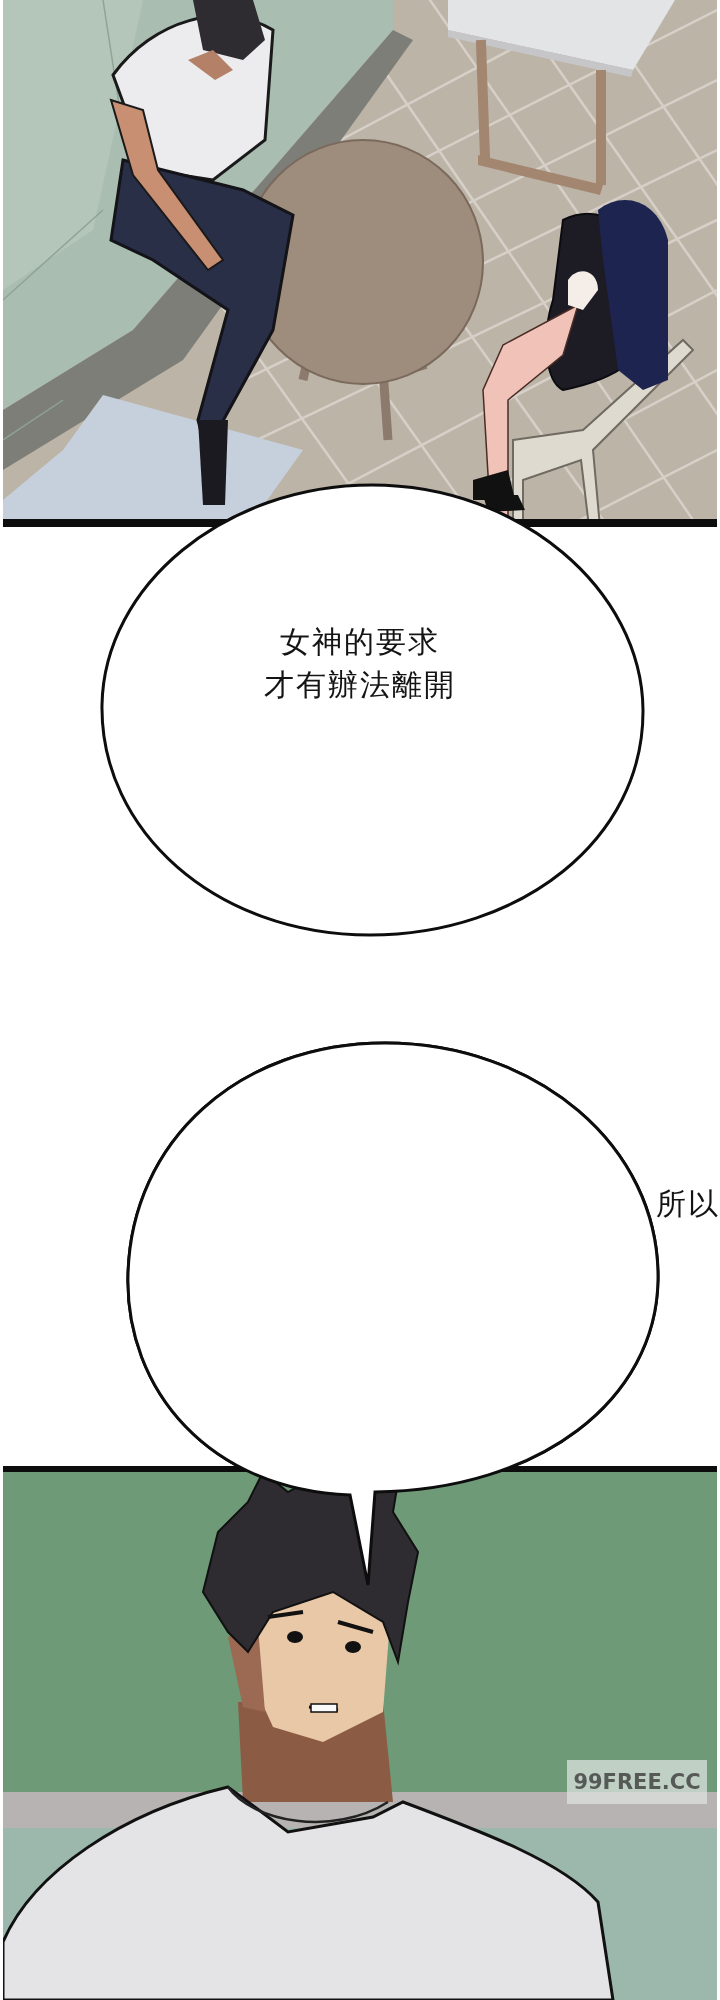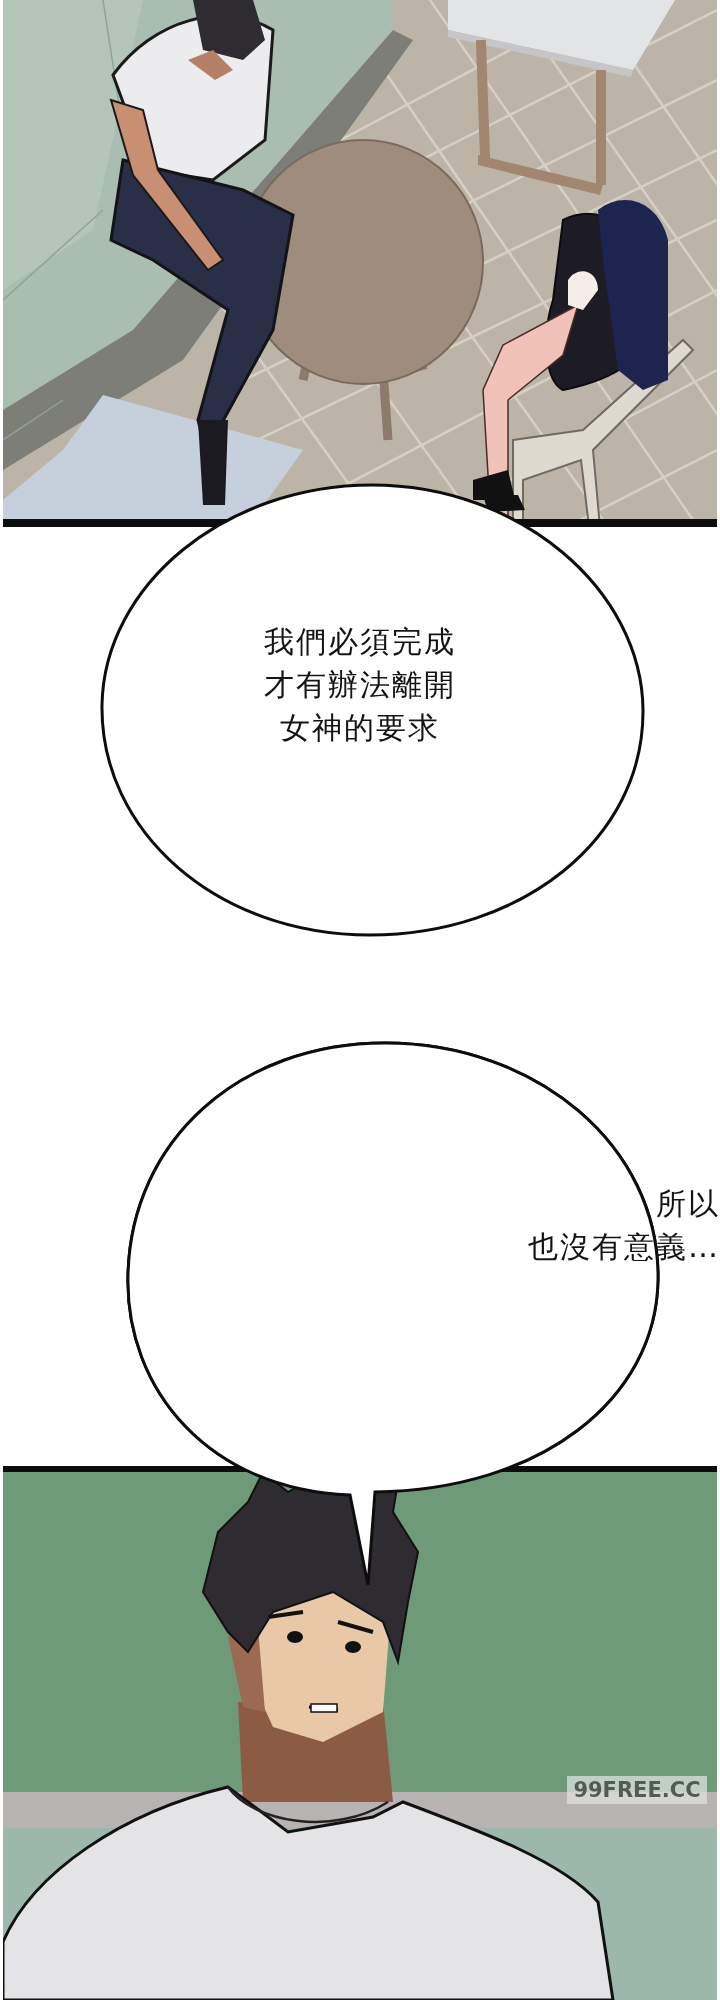--- a/index.html
+++ b/index.html
@@ -7,21 +7,21 @@
          font-family: "DejaVu Sans", sans-serif; }
   .panel { position: absolute; left: 3px; width: 714px; overflow: hidden; }
   #panel1 { top: 0; height: 520px; background: #b9b2a6; }
   #panel1-border { position: absolute; left: 3px; width: 714px; top: 519px; height: 8px; background: #0d0d0d; }
   #panel2 { top: 1472px; height: 528px; background: #6f9a78; }
   #panel2-border { position: absolute; left: 3px; width: 714px; top: 1466px; height: 7px; background: #0d0d0d; }
   svg.art { position: absolute; left: 0; top: 0; }
   .bubble-text { position: absolute; left: 0; right: 0; text-align: center;
                  color: #141414; font-size: 30px; line-height: 43px; letter-spacing: 2px; }
   .bubble-text div { white-space: nowrap; }
-  #watermark { position: absolute; right: 10px; bottom: 196px; width: 140px; height: 28px;
+  #watermark { position: absolute; right: 10px; bottom: 196px; width: 140px; height: 44px;
                background: rgba(220,226,222,0.75); display: flex; align-items: center; justify-content: center;
                font-family: "DejaVu Sans", sans-serif; font-weight: bold; font-size: 21px; color: #555a57; letter-spacing: 0; }
 </style>
 </head>
 <body>
 
 <div class="panel" id="panel1">
   <svg class="art" width="714" height="520" viewBox="0 0 714 520">
 
     <rect x="0" y="0" width="714" height="520" fill="#bdb4a8"></rect>
@@ -91,23 +91,22 @@
 <svg class="art" style="top:0;left:0" width="720" height="2000" viewBox="0 0 720 2000">
   <g>
     <path d="M372,485 C520,485 642,590 643,710 C644,840 520,935 370,935 C215,935 100,830 102,705 C104,585 225,485 372,485 Z" fill="#ffffff" stroke="#0d0d0d" stroke-width="3"></path>
   </g>
   <g>
     <path d="M385,1043 C535,1043 660,1145 658,1280 C656,1400 540,1490 375,1492 L368,1585 L350,1495 C210,1490 125,1390 128,1275 C131,1140 240,1043 385,1043 Z" fill="#ffffff" stroke="#0d0d0d" stroke-width="3"></path>
   </g>
 </svg>
 
 <div class="bubble-text" style="top:620px;">
-  <div>我們必須完成</div>
+  <div>女神的要求</div>
   <div>才有辦法離開</div>
-  <div>女神的要求</div>
 </div>
 
 <div id="panel2-border"></div>
 <div class="panel" id="panel2">
   <svg class="art" width="714" height="528" viewBox="0 0 714 528">
     <rect x="0" y="0" width="714" height="528" fill="#6f9a78"></rect>
     <rect x="0" y="320" width="714" height="36" fill="#b6b3b2"></rect>
     <rect x="0" y="356" width="714" height="172" fill="#9cb8ad"></rect>
 
     <path d="M235,230 L380,230 L390,330 L240,330 Z" fill="#8c5b44"></path>
@@ -130,14 +129,13 @@
   </svg>
   <div id="watermark">99FREE.CC</div>
 </div>
 
 <svg class="art" style="top:0;left:0;pointer-events:none" width="720" height="2000" viewBox="0 0 720 2000">
   <path d="M385,1043 C535,1043 660,1145 658,1280 C656,1400 540,1490 375,1492 L368,1585 L350,1495 C210,1490 125,1390 128,1275 C131,1140 240,1043 385,1043 Z" fill="#ffffff" stroke="#0d0d0d" stroke-width="3"></path>
 </svg>
 
 <div class="bubble-text" style="top:1182px;text-align:right;">
   <div>所以</div>
-  <div>也沒有意義…</div>
 </div>
 
 </body></html>

